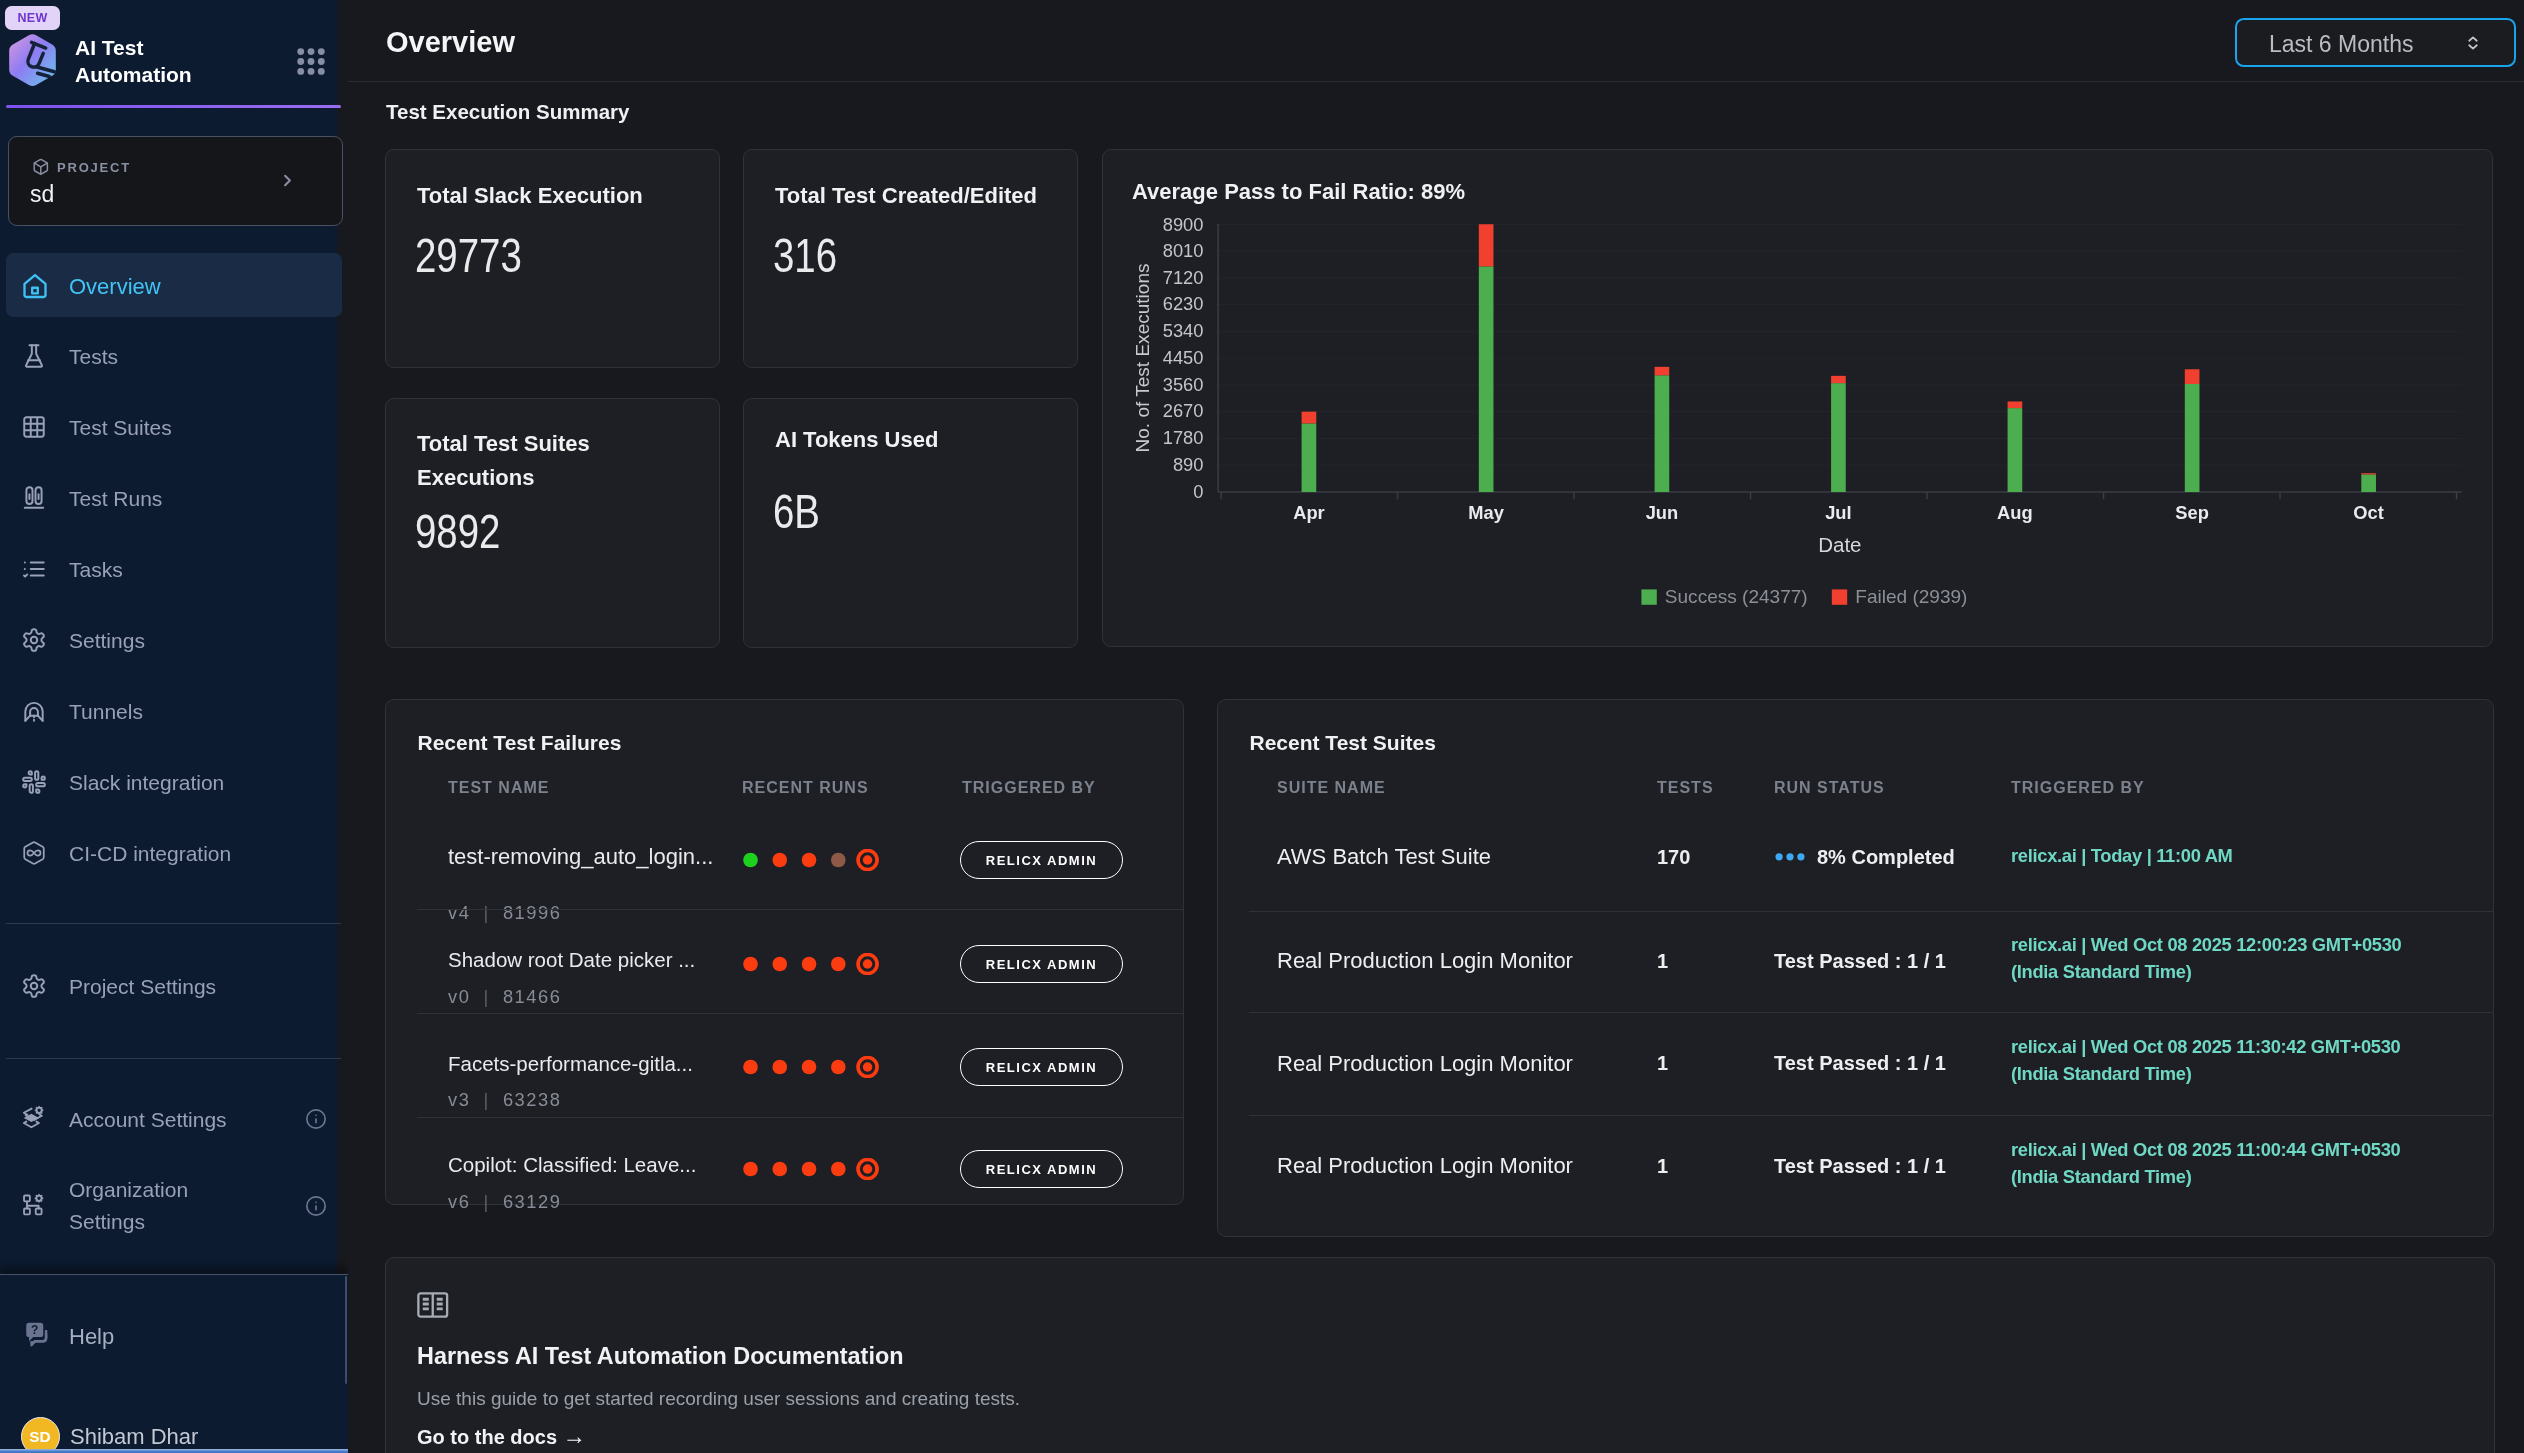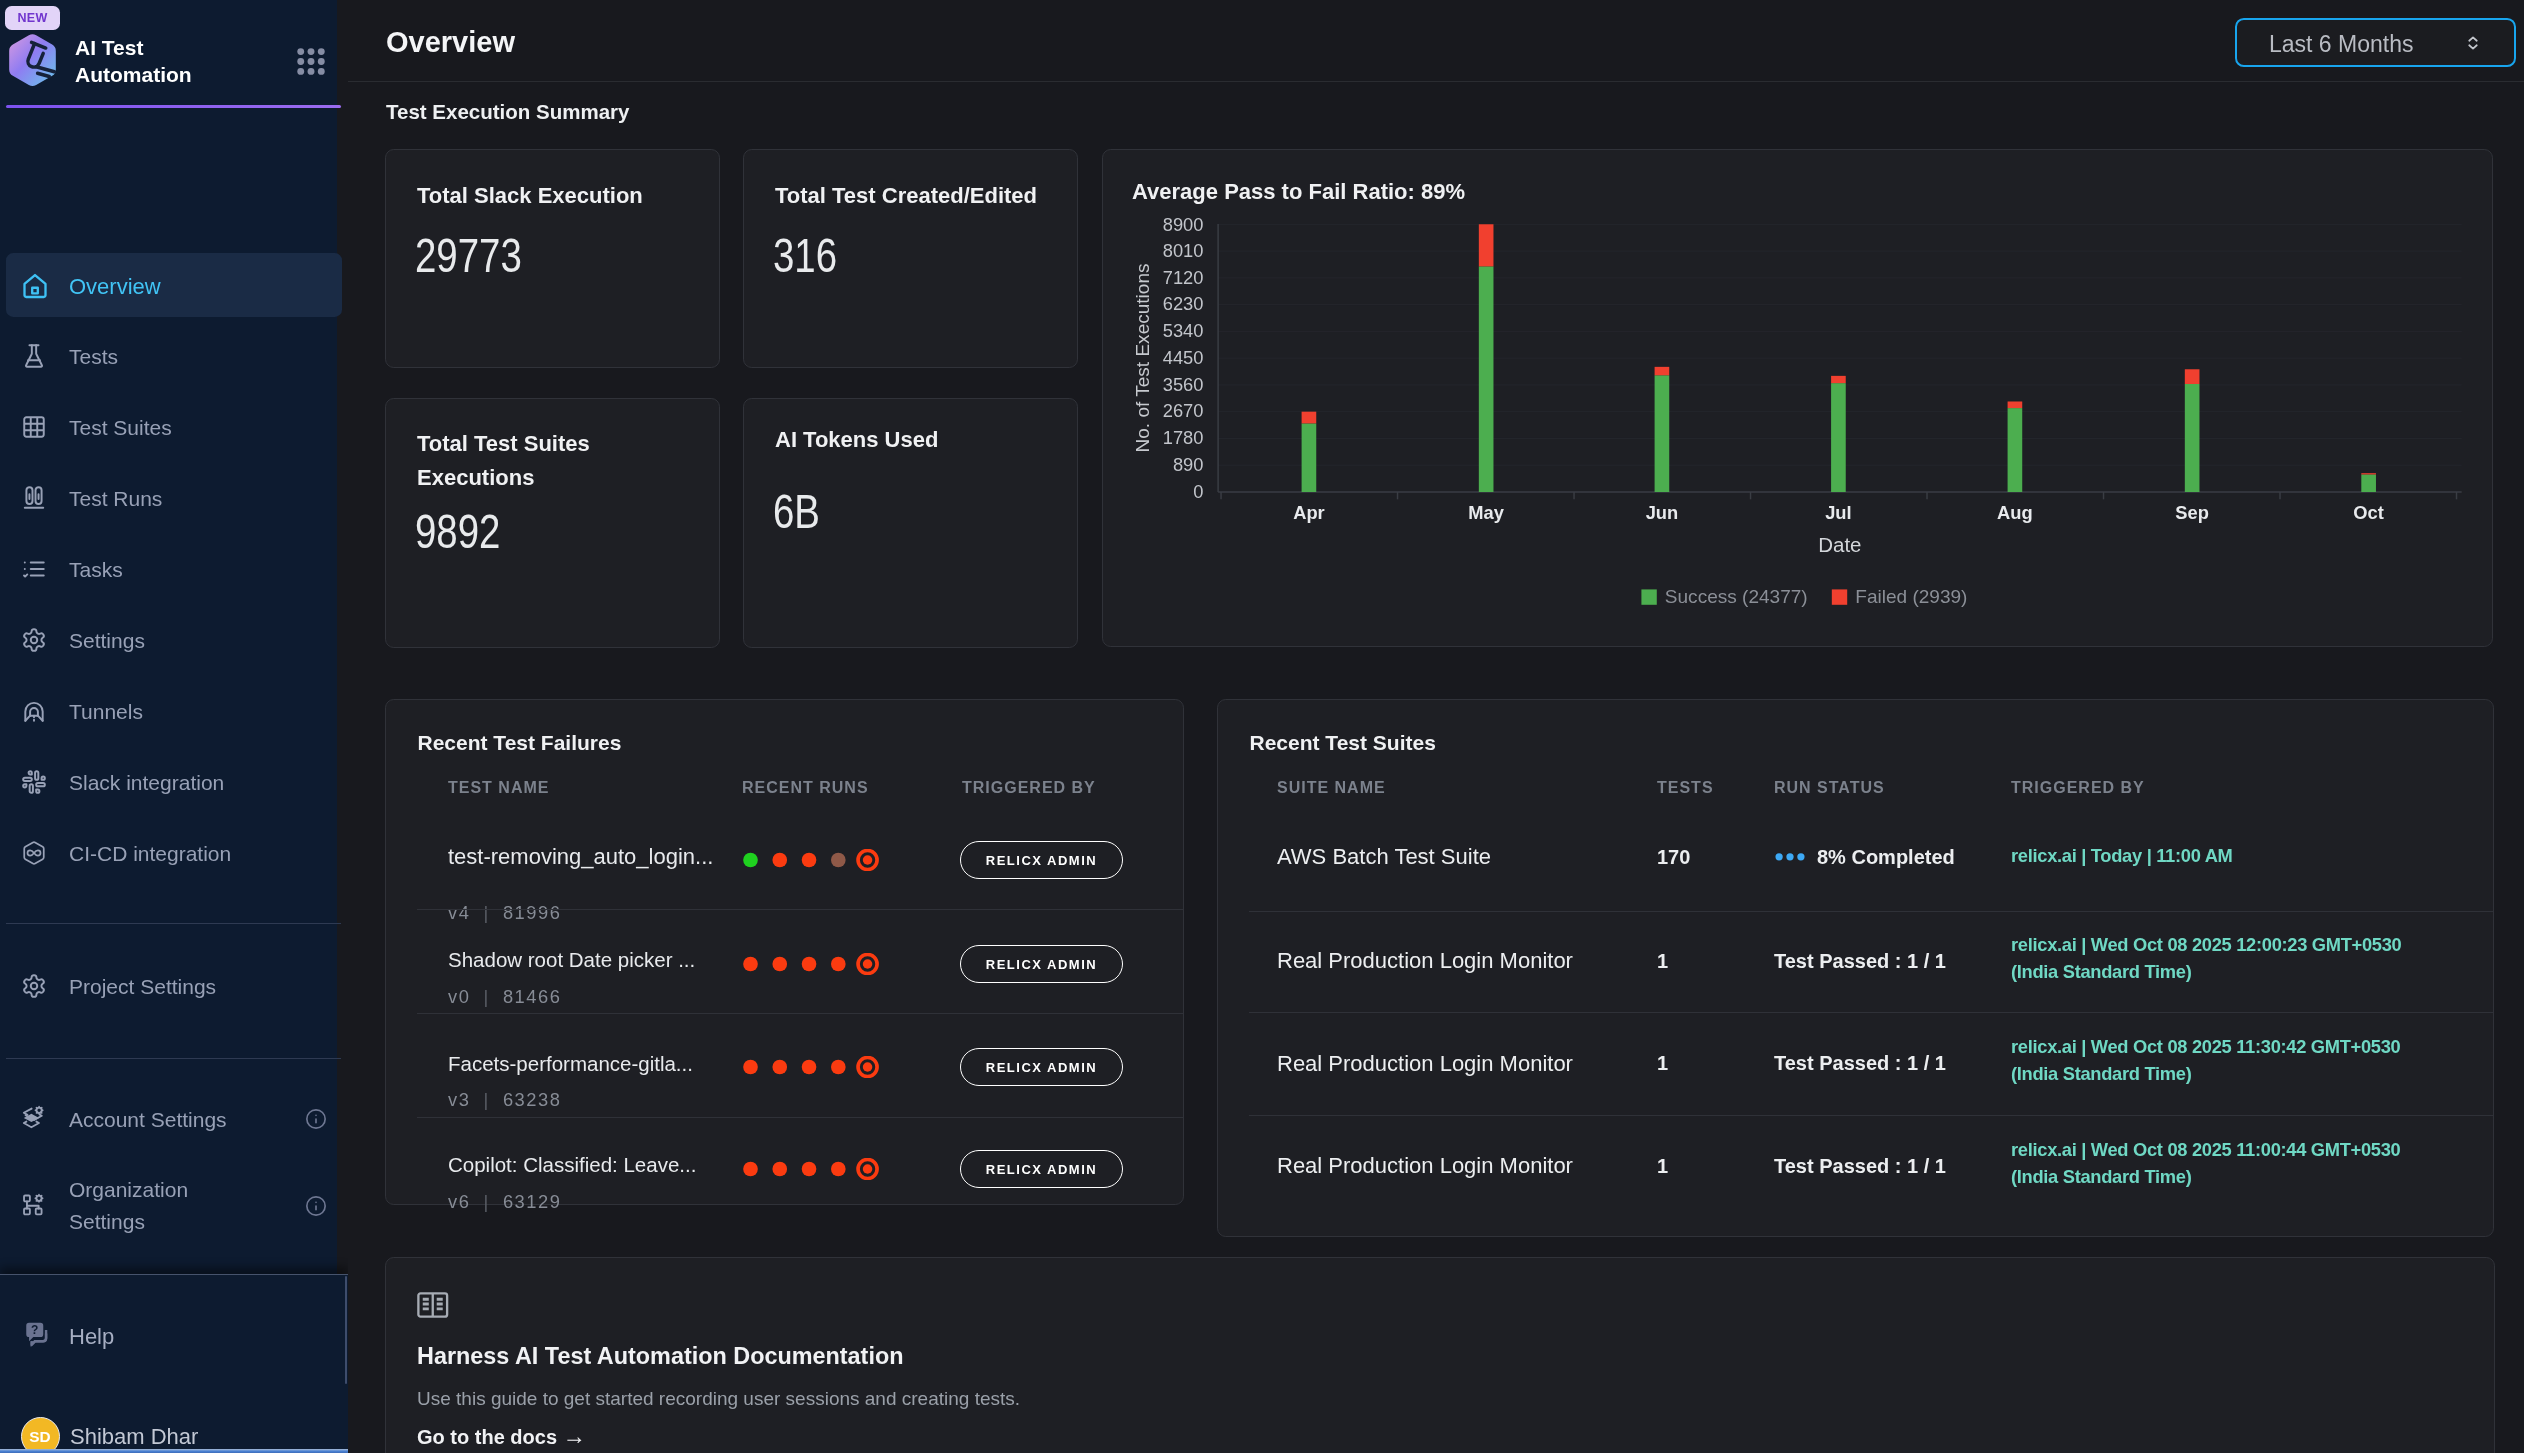--- a/index.html
+++ b/index.html
@@ -53,20 +53,32 @@
           <circle cx="23" cy="22.5" r="4.7"></circle>
           <circle cx="37" cy="22.5" r="4.7"></circle>
         <circle cx="9" cy="36" r="4.7"></circle>
           <circle cx="23" cy="36" r="4.7"></circle>
           <circle cx="37" cy="36" r="4.7"></circle>
       </g>
     </svg>
 
     <div class="abs" style="left:5.9px;top:105px;width:335px;height:2.9px;background:linear-gradient(90deg,#7d52ef,#9a6cf0);border-radius:1.5px;"></div>
 
+    <div class="abs" style="left:8px;top:136px;width:335px;height:90px;background:#15161a;border:1.5px solid #4b5164;border-radius:8.8px;">
+      <svg class="abs" style="left:23.4px;top:21px" width="17.6" height="17.6" viewBox="0 0 24 24" fill="none" stroke="#8a90a4" stroke-width="2" stroke-linecap="round" stroke-linejoin="round">
+        <path d="M21 8a2 2 0 0 0-1-1.73l-7-4a2 2 0 0 0-2 0l-7 4A2 2 0 0 0 3 8v8a2 2 0 0 0 1 1.73l7 4a2 2 0 0 0 2 0l7-4A2 2 0 0 0 21 16Z"></path>
+        <path d="m3.3 7 8.7 5 8.7-5"></path>
+          <path d="M12 22V12"></path>
+      </svg>
+      <div class="abs" style="left:48px;top:23px;color:#8a90a4;font-size:13px;font-weight:bold;letter-spacing:1.8px;">PROJECT</div>
+      <div class="abs" style="left:21px;top:44px;color:#f2f3f5;font-size:23px;">sd</div>
+      <svg class="abs" style="right:45px;top:34px" width="19" height="19" viewBox="0 0 24 24" fill="none" stroke="#8a90a4" stroke-width="2.6" stroke-linecap="round" stroke-linejoin="round">
+          <path d="m9 18 6-6-6-6"></path>
+        </svg>
+    </div>
 
     <div class="abs" style="left:5.9px;top:253px;width:336px;height:64px;background:#1a2b45;border-radius:7.3px;"></div>
     <svg class="abs navicon" style="top:272px" width="28" height="28" viewBox="0 0 24 24" fill="none" stroke="#3ec1f5" stroke-width="2" stroke-linecap="round" stroke-linejoin="round">
       <path d="m3 10.2 9-7.6 9 7.6V20a1.4 1.4 0 0 1-1.4 1.4H4.4A1.4 1.4 0 0 1 3 20Z"></path>
       <rect x="9.6" y="13.5" width="4.8" height="4.8"></rect>
     </svg>
     <div class="abs" style="left:69px;top:274px;color:#41c4f5;font-size:22px;">Overview</div>
 
     <svg class="abs navicon" style="top:343px" width="26" height="26" viewBox="0 0 24 24" fill="none" stroke="#98a1b6" stroke-width="1.8" stroke-linecap="round" stroke-linejoin="round">
       <path d="M10 2v7.5a2 2 0 0 1-.2.9L4.7 20.5a1 1 0 0 0 .9 1.5h12.8a1 1 0 0 0 .9-1.5L14.2 10.4a2 2 0 0 1-.2-.9V2"></path>

